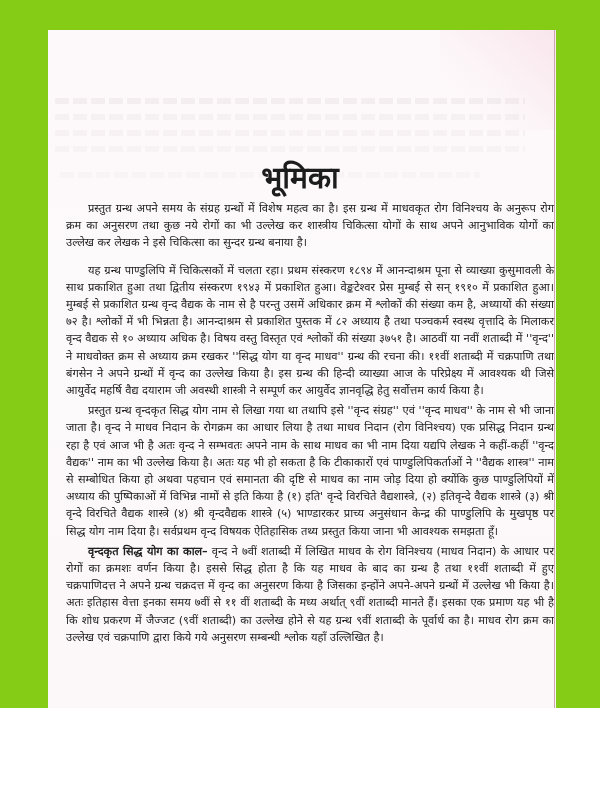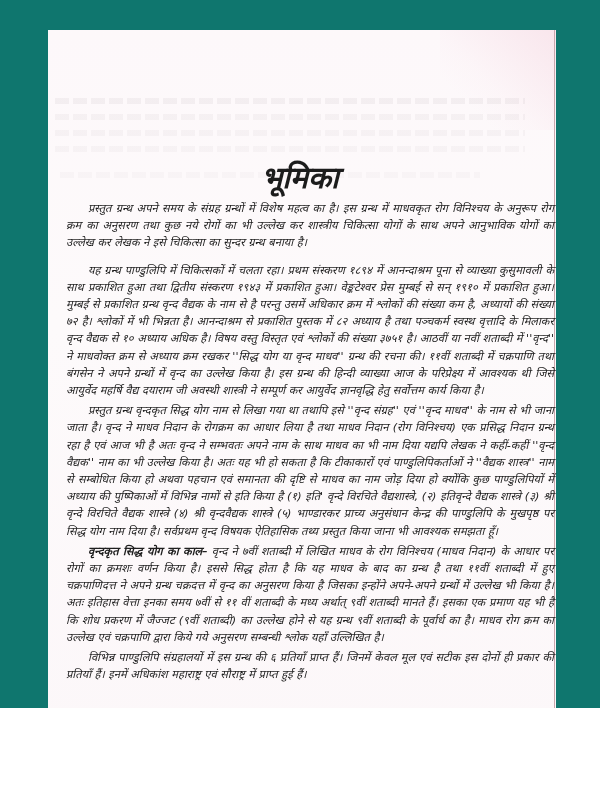--- a/index.html
+++ b/index.html
@@ -7,23 +7,22 @@
     padding: 0;
     width: 600px;
     height: 800px;
     overflow: hidden;
     background: #ffffff;
   }
   .page {
     position: relative;
     width: 600px;
     height: 708px;
-    background: #0f766e;
+    background: #84cc16;
     overflow: hidden;
-    font-style: italic;
   }
   .paper {
     position: absolute;
     left: 48px;
     top: 30px;
     width: 508px;
     height: 737px;
     background: linear-gradient(180deg, #fdf8fa 0%, #fdfafb 40%, #fcf7f9 100%);
   }
   .bleed-corner {
@@ -97,15 +96,14 @@
 
   <div class="right-edge"></div>
 
   <div class="title">भूमिका</div>
 
   <div class="body">
     <p class="para">प्रस्तुत ग्रन्थ अपने समय के संग्रह ग्रन्थों में विशेष महत्व का है। इस ग्रन्थ में माधवकृत रोग विनिश्चय के अनुरूप रोग क्रम का अनुसरण तथा कुछ नये रोगों का भी उल्लेख कर शास्त्रीय चिकित्सा योगों के साथ अपने आनुभाविक योगों का उल्लेख कर लेखक ने इसे चिकित्सा का सुन्दर ग्रन्थ बनाया है।</p>
     <p class="para p2">यह ग्रन्थ पाण्डुलिपि में चिकित्सकों में चलता रहा। प्रथम संस्करण १८९४ में आनन्दाश्रम पूना से व्याख्या कुसुमावली के साथ प्रकाशित हुआ तथा द्वितीय संस्करण १९४३ में प्रकाशित हुआ। वेङ्कटेश्वर प्रेस मुम्बई से सन् १९१० में प्रकाशित हुआ। मुम्बई से प्रकाशित ग्रन्थ वृन्द वैद्यक के नाम से है परन्तु उसमें अधिकार क्रम में श्लोकों की संख्या कम है, अध्यायों की संख्या ७२ है। श्लोकों में भी भिन्नता है। आनन्दाश्रम से प्रकाशित पुस्तक में ८२ अध्याय है तथा पञ्चकर्म स्वस्थ वृत्तादि के मिलाकर वृन्द वैद्यक से १० अध्याय अधिक है। विषय वस्तु विस्तृत एवं श्लोकों की संख्या ३७५१ है। आठवीं या नवीं शताब्दी में ''वृन्द'' ने माधवोक्त क्रम से अध्याय क्रम रखकर ''सिद्ध योग या वृन्द माधव'' ग्रन्थ की रचना की। ११वीं शताब्दी में चक्रपाणि तथा बंगसेन ने अपने ग्रन्थों में वृन्द का उल्लेख किया है। इस ग्रन्थ की हिन्दी व्याख्या आज के परिप्रेक्ष्य में आवश्यक थी जिसे आयुर्वेद महर्षि वैद्य दयाराम जी अवस्थी शास्त्री ने सम्पूर्ण कर आयुर्वेद ज्ञानवृद्धि हेतु सर्वोत्तम कार्य किया है।</p>
     <p class="para">प्रस्तुत ग्रन्थ वृन्दकृत सिद्ध योग नाम से लिखा गया था तथापि इसे ''वृन्द संग्रह'' एवं ''वृन्द माधव'' के नाम से भी जाना जाता है। वृन्द ने माधव निदान के रोगक्रम का आधार लिया है तथा माधव निदान (रोग विनिश्चय) एक प्रसिद्ध निदान ग्रन्थ रहा है एवं आज भी है अतः वृन्द ने सम्भवतः अपने नाम के साथ माधव का भी नाम दिया यद्यपि लेखक ने कहीं-कहीं ''वृन्द वैद्यक'' नाम का भी उल्लेख किया है। अतः यह भी हो सकता है कि टीकाकारों एवं पाण्डुलिपिकर्ताओं ने ''वैद्यक शास्त्र'' नाम से सम्बोधित किया हो अथवा पहचान एवं समानता की दृष्टि से माधव का नाम जोड़ दिया हो क्योंकि कुछ पाण्डुलिपियों में अध्याय की पुष्पिकाओं में विभिन्न नामों से इति किया है (१) इति' वृन्दे विरचिते वैद्यशास्त्रे, (२) इतिवृन्दे वैद्यक शास्त्रे (३) श्री वृन्दे विरचिते वैद्यक शास्त्रे (४) श्री वृन्दवैद्यक शास्त्रे (५) भाण्डारकर प्राच्य अनुसंधान केन्द्र की पाण्डुलिपि के मुखपृष्ठ पर सिद्ध योग नाम दिया है। सर्वप्रथम वृन्द विषयक ऐतिहासिक तथ्य प्रस्तुत किया जाना भी आवश्यक समझता हूँ।</p>
     <p class="para"><span class="lead">वृन्दकृत सिद्ध योग का काल–</span><span> वृन्द ने ७वीं शताब्दी में लिखित माधव के रोग विनिश्चय (माधव निदान) के आधार पर रोगों का क्रमशः वर्णन किया है। इससे सिद्ध होता है कि यह माधव के बाद का ग्रन्थ है तथा ११वीं शताब्दी में हुए चक्रपाणिदत्त ने अपने ग्रन्थ चक्रदत्त में वृन्द का अनुसरण किया है जिसका इन्होंने अपने-अपने ग्रन्थों में उल्लेख भी किया है। अतः इतिहास वेत्ता इनका समय ७वीं से ११ वीं शताब्दी के मध्य अर्थात् ९वीं शताब्दी मानते हैं। इसका एक प्रमाण यह भी है कि शोध प्रकरण में जैज्जट (९वीं शताब्दी) का उल्लेख होने से यह ग्रन्थ ९वीं शताब्दी के पूर्वार्ध का है। माधव रोग क्रम का उल्लेख एवं चक्रपाणि द्वारा किये गये अनुसरण सम्बन्धी श्लोक यहाँ उल्लिखित है।</span></p>
-    <p class="para">विभिन्न पाण्डुलिपि संग्रहालयों में इस ग्रन्थ की ६ प्रतियाँ प्राप्त हैं। जिनमें केवल मूल एवं सटीक इस दोनों ही प्रकार की प्रतियाँ हैं। इनमें अधिकांश महाराष्ट्र एवं सौराष्ट्र में प्राप्त हुई हैं।</p>
   </div>
 </div>
 
 </body></html>

